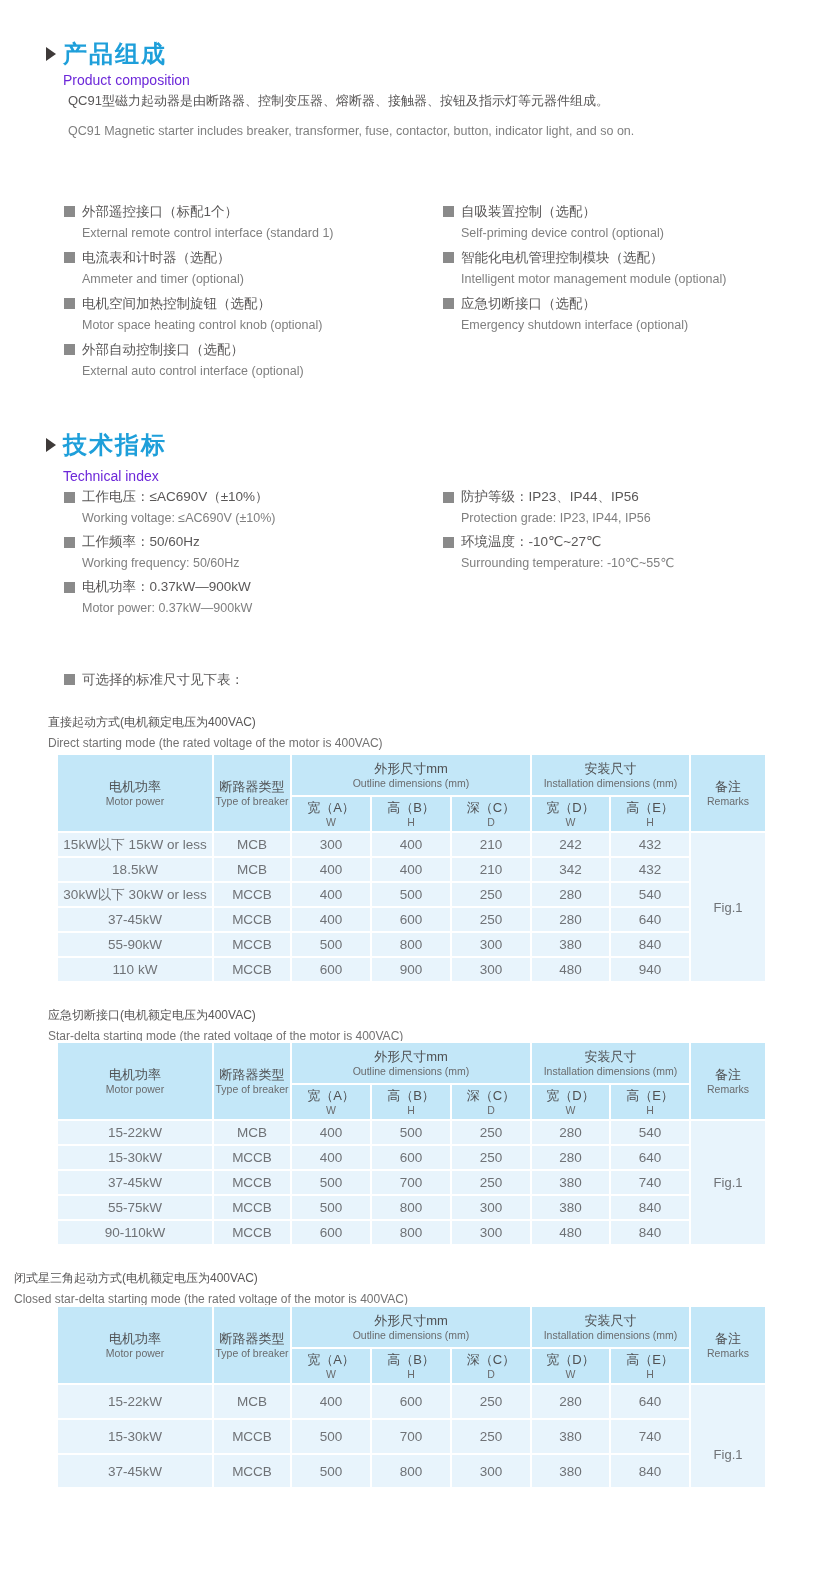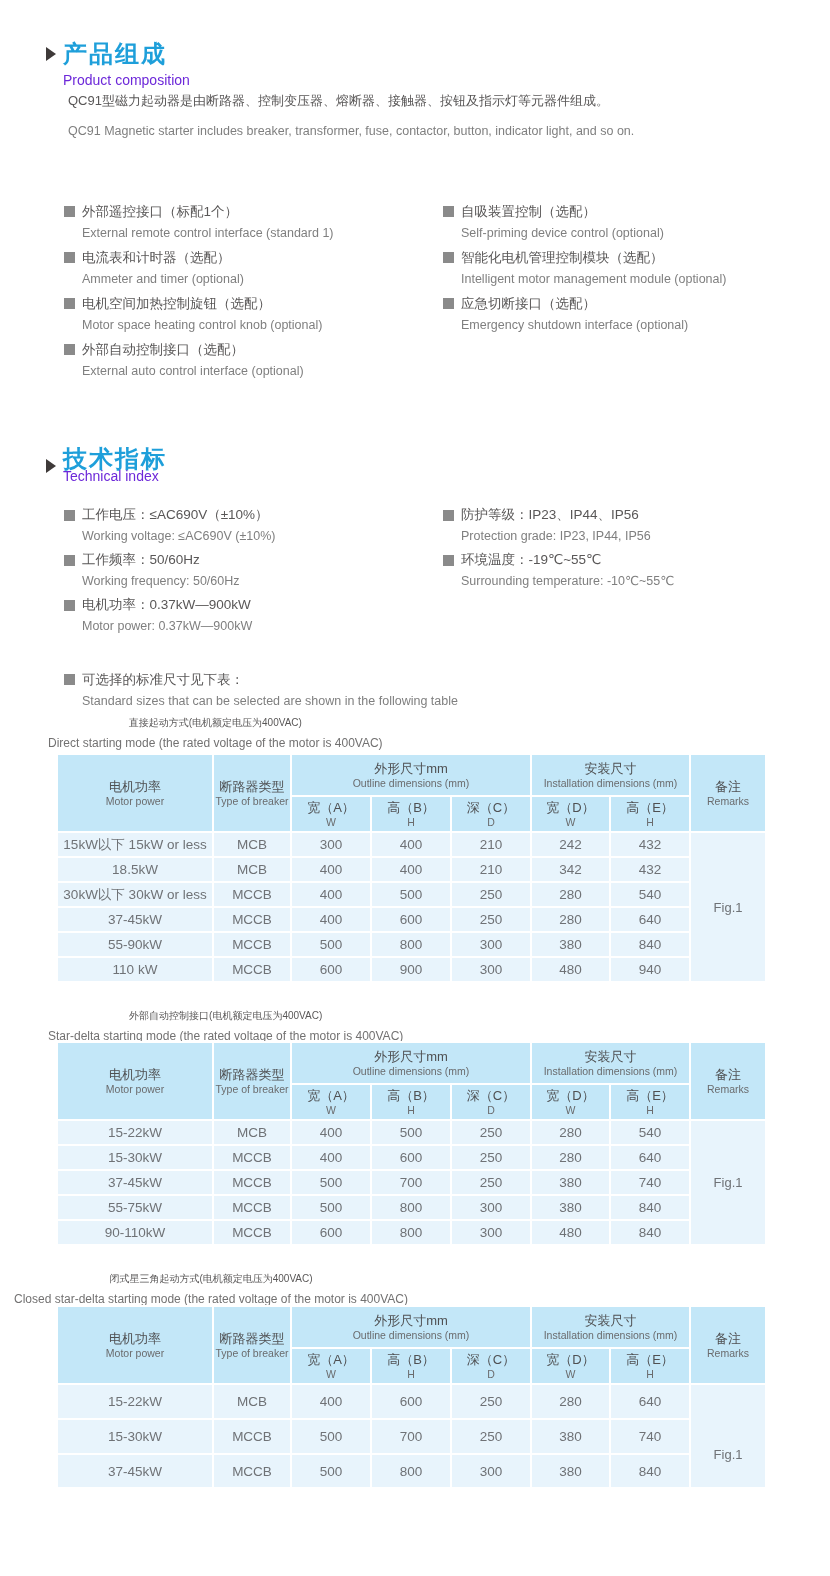--- a/index.html
+++ b/index.html
@@ -24,21 +24,21 @@
   .feat-item{margin-bottom:2px;}
   .feat-cn{display:flex;align-items:center;gap:7px;font-size:13.5px;color:#595757;line-height:23px;}
   .sq{width:11px;height:11px;background:#8a8a8a;flex:none;}
   .feat-en{font-size:12.5px;color:#7f7f7f;line-height:21px;margin-left:18px;}
   .spec .feat-cn{line-height:22px;}
   .spec .feat-en{line-height:21px;}
   
   .note{position:absolute;left:64px;top:668px;}
   
   .tbl-cap{position:absolute;}
-  .cap-cn{font-size:10px;color:#595757;line-height:21px;text-align:center;}
+  .cap-cn{font-size:12px;color:#595757;line-height:21px;}
   .cap-en{font-size:12px;color:#727171;line-height:20px;}
   
   .tbl-box{position:absolute;left:56px;width:709px;}
   table{border-collapse:collapse;table-layout:fixed;width:709px;}
   th,td{border:2px solid #ffffff;padding:0;text-align:center;vertical-align:middle;overflow:hidden;}
   th{background:#c3e7f8;font-weight:normal;}
   td{background:#e8f4fc;font-size:13.5px;color:#6f7276;}
   thead tr.r1 th{height:40px;}
   thead tr.r2 th{height:34px;}
   .h-cn{font-size:13px;color:#4f5052;line-height:17px;}
@@ -113,27 +113,27 @@
         <div class="feat-item">
           <div class="feat-cn">
             <span class="sq"></span>
             <span>应急切断接口（选配）</span>
           </div>
           <div class="feat-en">Emergency shutdown interface (optional)</div>
         </div>
       </div>
   </div>
 
-  <div class="sec-head" style="top:445px;align-items:flex-end;">
+  <div class="sec-head" style="top:431px;">
     <span class="tri"></span>
     <span class="sec-title">技术指标</span>
   </div>
   <div class="sec-subtitle" style="top:467px;">Technical index</div>
 
-  <div class="cols spec" style="left:64px;top:504px;">
+  <div class="cols spec" style="left:64px;top:486px;">
     <div class="col-l" id="spec-left">
         <div class="feat-item">
           <div class="feat-cn">
             <span class="sq"></span>
             <span>工作电压：≤AC690V（±10%）</span>
           </div>
           <div class="feat-en">Working voltage: ≤AC690V (±10%)</div>
         </div>
         <div class="feat-item">
           <div class="feat-cn">
@@ -154,33 +154,32 @@
         <div class="feat-item">
           <div class="feat-cn">
             <span class="sq"></span>
             <span>防护等级：IP23、IP44、IP56</span>
           </div>
           <div class="feat-en">Protection grade: IP23, IP44, IP56</div>
         </div>
         <div class="feat-item">
           <div class="feat-cn">
             <span class="sq"></span>
-            <span>环境温度：-19℃~55℃</span>
+            <span>环境温度：-10℃~27℃</span>
           </div>
           <div class="feat-en">Surrounding temperature: -10℃~55℃</div>
         </div>
       </div>
   </div>
 
   <div class="note">
     <div class="feat-cn">
       <span class="sq"></span>
       <span>可选择的标准尺寸见下表：</span>
     </div>
-    <div class="feat-en">Standard sizes that can be selected are shown in the following table</div>
   </div>
 
   <div class="tbl-cap" style="left:48px;top:712px;">
     <div class="cap-cn">直接起动方式(电机额定电压为400VAC)</div>
     <div class="cap-en">Direct starting mode (the rated voltage of the motor is 400VAC)</div>
   </div>
   <div class="tbl-box" id="tbl-0" style="top:753px;">
       <table>
         <colgroup>
           <col style="width: 156px;">
@@ -292,21 +291,21 @@
             <td>900</td>
             <td>300</td>
             <td>480</td>
             <td>940</td>
           </tr>
         </tbody>
       </table>
     </div>
 
   <div class="tbl-cap" style="left:48px;top:1005px;">
-    <div class="cap-cn">外部自动控制接口(电机额定电压为400VAC)</div>
+    <div class="cap-cn">应急切断接口(电机额定电压为400VAC)</div>
     <div class="cap-en">Star-delta starting mode (the rated voltage of the motor is 400VAC)</div>
   </div>
   <div class="tbl-box" id="tbl-1" style="top:1041px;">
       <table>
         <colgroup>
           <col style="width: 156px;">
           <col style="width: 78px;">
           <col style="width: 80px;">
           <col style="width: 80px;">
           <col style="width: 80px;">

